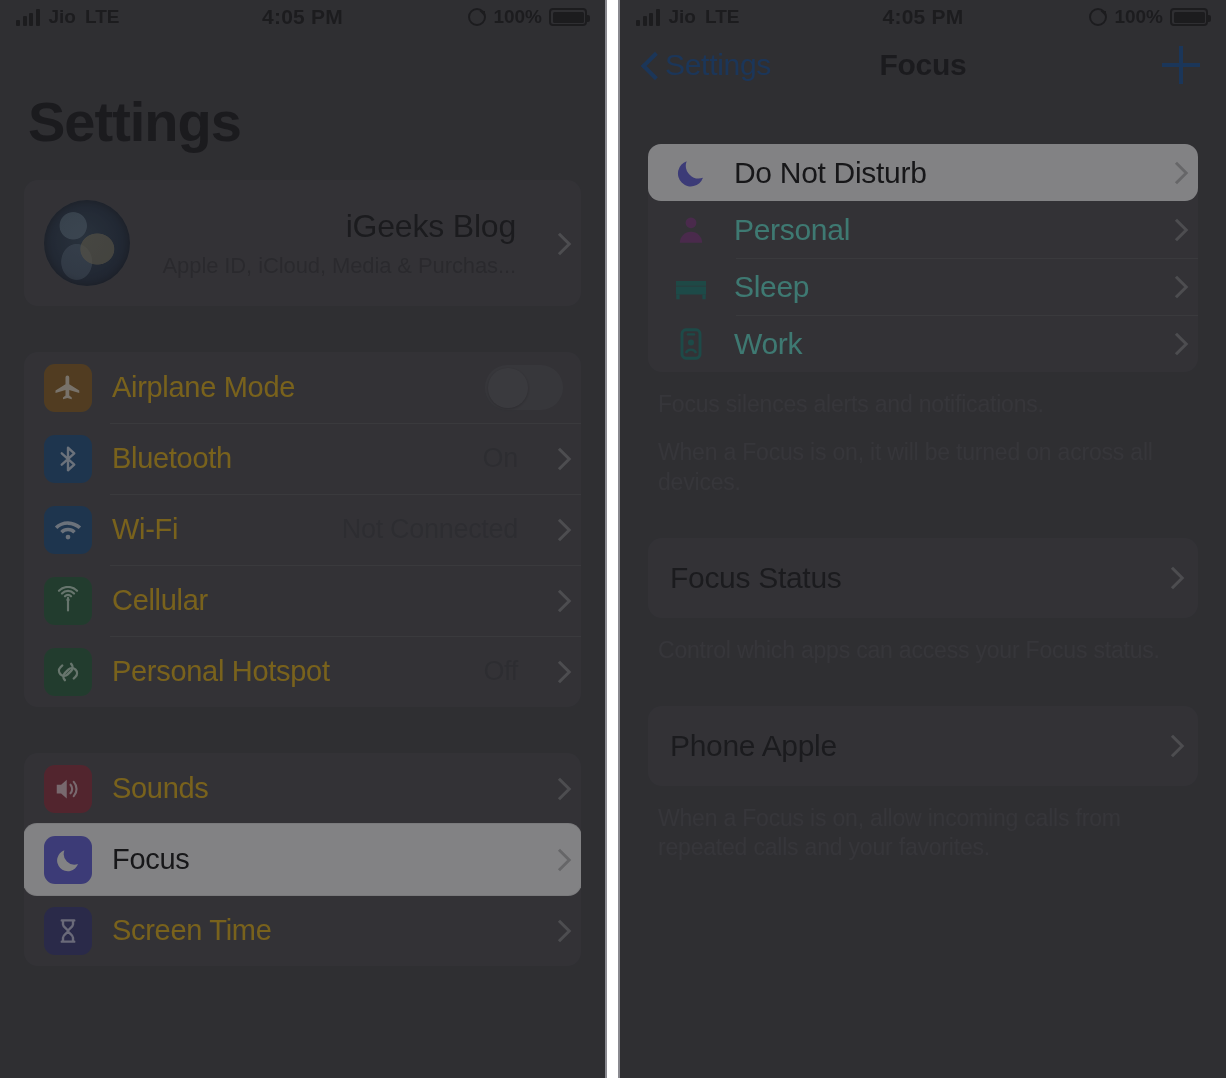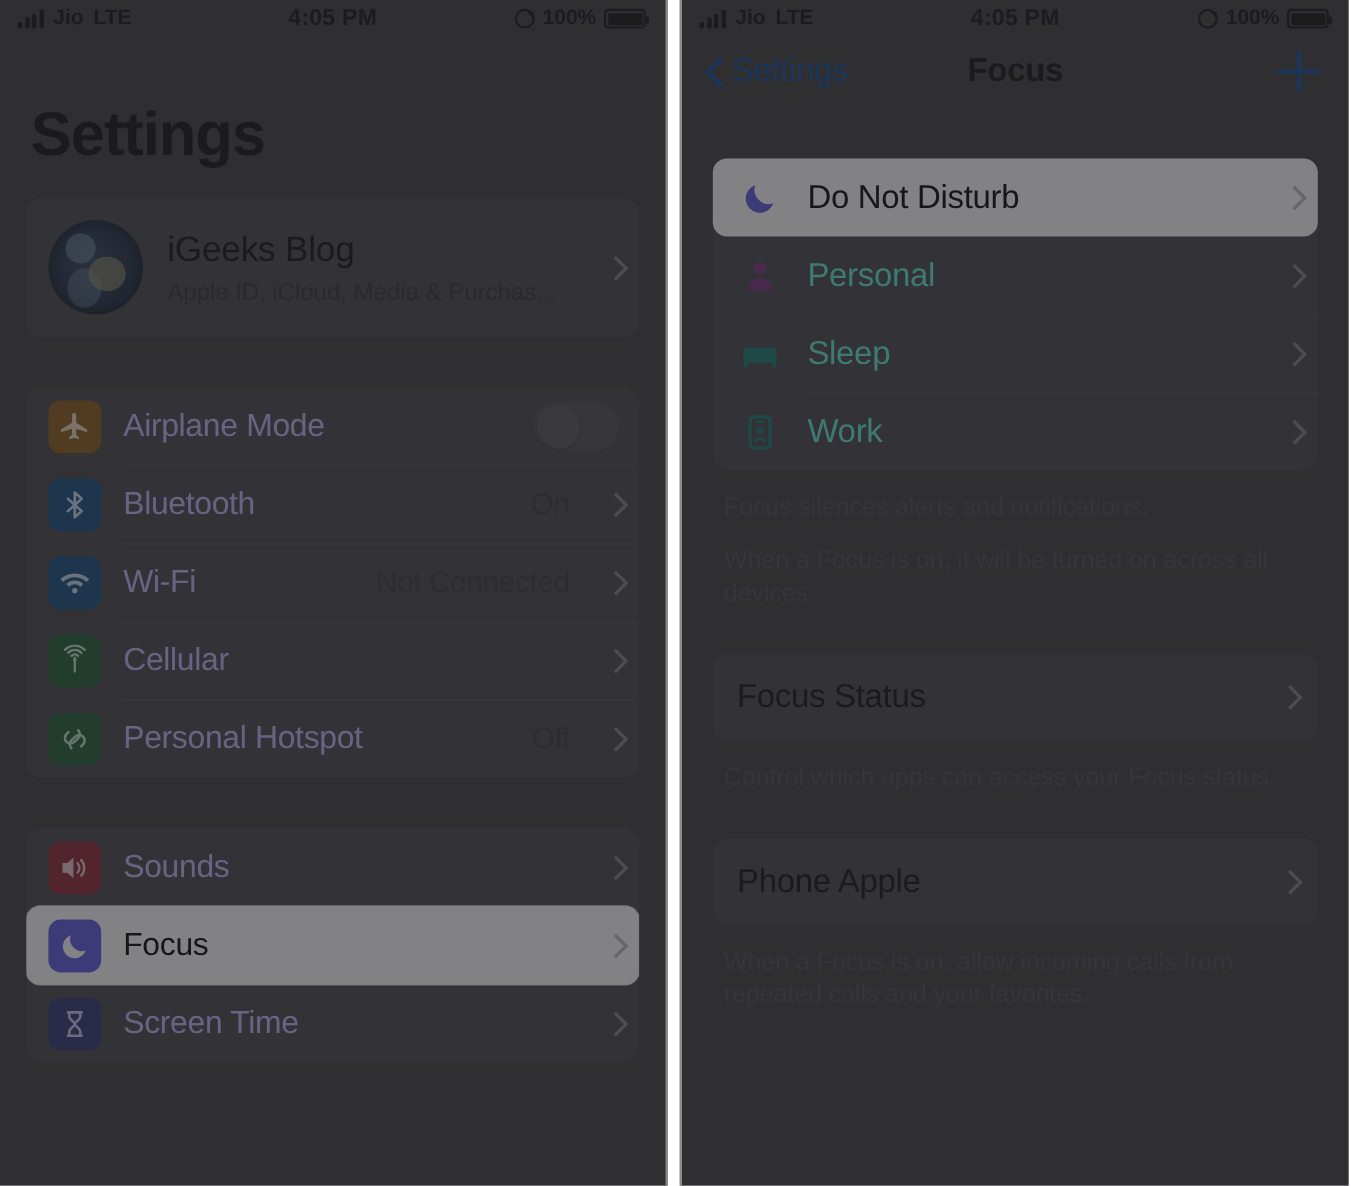--- a/index.html
+++ b/index.html
@@ -122,21 +122,21 @@
   .avatar {
     width: 86px; height: 86px; border-radius: 50%;
     flex: 0 0 86px;
     background:
       radial-gradient(circle at 34% 30%, rgba(120,150,170,.55) 0 16%, transparent 17%),
       radial-gradient(ellipse at 62% 57%, rgba(150,140,105,.65) 0 22%, transparent 23%),
       radial-gradient(ellipse at 38% 72%, rgba(110,135,160,.45) 0 20%, transparent 21%),
       radial-gradient(circle at 46% 45%, #2b4055 0%, #16243a 70%, #0d1626 100%);
     box-shadow: inset 0 0 10px rgba(0,0,0,.55);
   }
-  .aid-text { flex: 1; min-width: 0; }
+  .aid-text { flex: 1; min-width: 0; text-align: right; }
   .aid-name { font-size: 32px; color: #0a0a0c; letter-spacing: -.2px; }
   .aid-sub  { font-size: 22px; color: #2e2d31; margin-top: 8px; letter-spacing: -.1px; }
 
   .group { margin-top: 46px; }
 
   .row {
     display: flex;
     align-items: center;
     gap: 20px;
     padding: 0 18px 0 20px;
@@ -151,21 +151,21 @@
     background: rgba(255,255,255,.09);
   }
   .row-icon {
     width: 48px; height: 48px;
     border-radius: 11px;
     flex: 0 0 48px;
     display: flex; align-items: center; justify-content: center;
     color: #fff;
   }
   .row-icon svg { width: 30px; height: 30px; display: block; }
-  .row-label { flex: 1; font-size: 29px; color: #c4b5fd; letter-spacing: -.3px; }
+  .row-label { flex: 1; font-size: 29px; color: #eab308; letter-spacing: -.3px; }
   .row-value { font-size: 27px; color: #36353a; letter-spacing: -.3px; }
 
   .chev {
     width: 11px; height: 19px; margin-left: 14px; flex: 0 0 11px;
     position: relative;
   }
   .chev::before {
     content: "";
     position: absolute; left: 0; top: 2px;
     width: 13px; height: 13px;
@@ -251,21 +251,21 @@
   .nav-plus::before { left: 0; top: 17px; width: 38px; height: 4px; }
   .nav-plus::after  { top: 0; left: 17px; height: 38px; width: 4px; }
 
   .focus-scroll { position: relative; z-index: 5; padding: 0 28px; }
 
   .focus-card { background: #434247; border-radius: 14px; margin-top: 48px; }
 
   .frow {
     display: flex; align-items: center; gap: 22px;
     padding: 0 18px 0 22px;
-    height: 71px;
+    height: 57px;
     position: relative;
     justify-content: center;
   }
   .frow + .frow::before {
     content: "";
     position: absolute; left: 88px; right: 0; top: 0;
     height: 1px; background: rgba(255,255,255,.09);
   }
   .frow-icon {
     width: 42px; height: 42px; flex: 0 0 42px;

